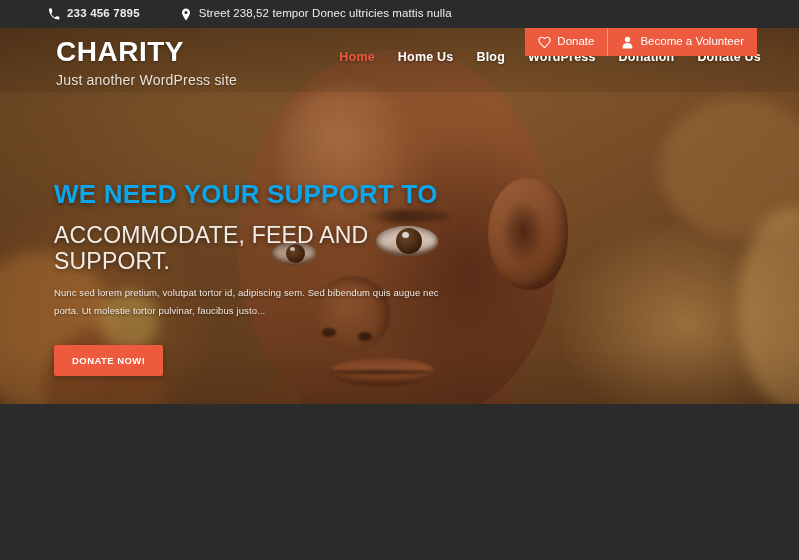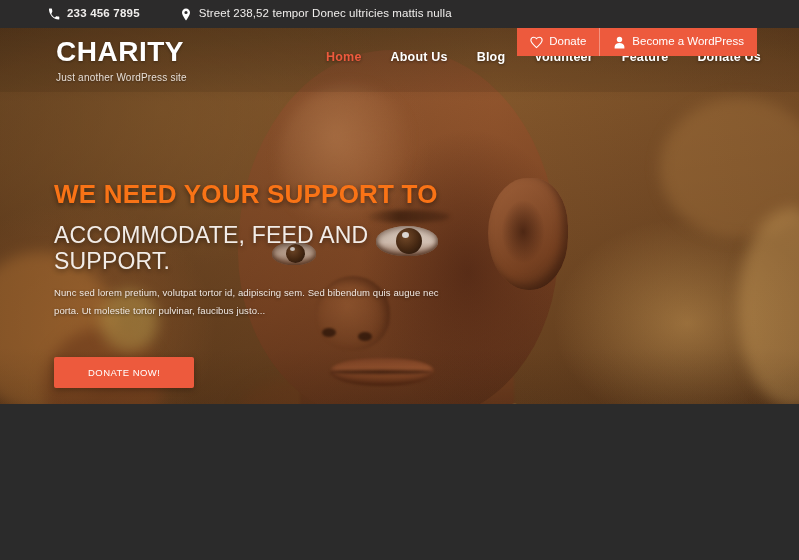--- a/index.html
+++ b/index.html
@@ -159,56 +159,56 @@
     position:absolute; top:28px; left:0; width:799px; height:64px;
     background:rgba(30,16,8,.10);
     z-index:30;
   }
   .logo { position:absolute; left:56px; top:10px; }
   .logo-title {
     color:#ffffff; font-size:28px; font-weight:bold; letter-spacing:.5px;
     line-height:1; text-shadow:0 1px 3px rgba(0,0,0,.35);
   }
   .logo-sub {
-    margin-top:6px; color:#f3ece6; font-size:10px; letter-spacing:.2px;
+    margin-top:6px; color:#f3ece6; font-size:14px; letter-spacing:.2px;
     opacity:.92; text-shadow:0 1px 2px rgba(0,0,0,.4);
   }
   .nav {
     position:absolute; right:38px; top:22px;
-    display:flex; align-items:center; gap:29px;
+    display:flex; align-items:center; gap:23px;
   }
   .nav a {
     color:#ffffff; font-size:12.5px; font-weight:bold; letter-spacing:.2px;
     text-decoration:none; white-space:nowrap;
     text-shadow:0 1px 3px rgba(0,0,0,.45);
     cursor:pointer;
   }
   .nav a.active { color:#ed5a3d; }
 
   
   .hero-content { position:absolute; left:54px; top:152px; width:430px; z-index:20; }
   .h-line1 {
-    color:#f97316; font-size:26px; font-weight:bold; letter-spacing:.2px;
+    color:#0ea5e9; font-size:26px; font-weight:bold; letter-spacing:.2px;
     line-height:1.14; text-shadow:0 2px 5px rgba(0,0,0,.45);
   }
   .h-line2 {
     margin-top:12px;
     color:#f2ece7; font-size:23px; font-weight:normal; letter-spacing:.2px;
     line-height:1.14; text-shadow:0 2px 5px rgba(0,0,0,.45);
   }
   .h-para {
     margin-top:10px; width:406px;
     color:#f0e8e2; font-size:9.5px; line-height:1.85; letter-spacing:.1px;
     text-shadow:0 1px 3px rgba(0,0,0,.5);
   }
   .h-btn {
-    margin-top:38px; display:inline-block;
+    margin-top:26px; display:inline-block;
     background:#ed5a3d; color:#ffffff;
-    font-size:9.5px; font-weight:normal; letter-spacing:.45px;
-    padding:10px 34px; border:0; border-radius:2px; cursor:pointer;
+    font-size:9.5px; font-weight:bold; letter-spacing:.45px;
+    padding:10px 18px; border:0; border-radius:2px; cursor:pointer;
     box-shadow:0 2px 6px rgba(0,0,0,.28);
   }
   .dots {
     position:absolute; left:0; right:0; bottom:20px; z-index:22;
     display:flex; justify-content:center; gap:9px;
   }
   .dot { width:8px; height:8px; border-radius:50%; background:#ffffff; cursor:pointer; box-shadow:0 1px 2px rgba(0,0,0,.25); }
   .dot.active { background:#ed5a3d; }
 
   
@@ -292,21 +292,21 @@
           </span>
           <span>Donate</span>
         </div>
         <div class="tb-btn">
           <span class="tb-ico">
             <svg viewBox="0 0 24 24">
                 <circle cx="12" cy="6.4" r="5"></circle>
                 <path d="M12 13c-5 0-9 3-9 6.7V23h18v-3.3C21 16 17 13 12 13z"></path>
               </svg>
           </span>
-          <span>Become a WordPress</span>
+          <span>Become a Volunteer</span>
         </div>
       </div>
 
     </div>
   </div>
 
   <div class="hero">
     <div class="hero-photo">
       <div class="ph-bg"></div>
       <div class="ph-bokeh b5"></div>
@@ -351,24 +351,24 @@
     </div>
   </div>
 
   <div class="header">
     <div class="logo">
       <div class="logo-title">CHARITY</div>
       <div class="logo-sub">Just another WordPress site</div>
     </div>
     <nav class="nav">
       <a class="active">Home</a>
-      <a>About Us</a>
+      <a>Home Us</a>
       <a>Blog</a>
-      <a>Volunteer</a>
-      <a>Feature</a>
+      <a>WordPress</a>
+      <a>Donation</a>
       <a>Donate Us</a>
     </nav>
   </div>
 
   <div class="cards-sec">
     <div class="wall"></div>
     <div class="brick"></div>
     <div class="wall-faces"></div>
     <div class="wall-tint"></div>
 

